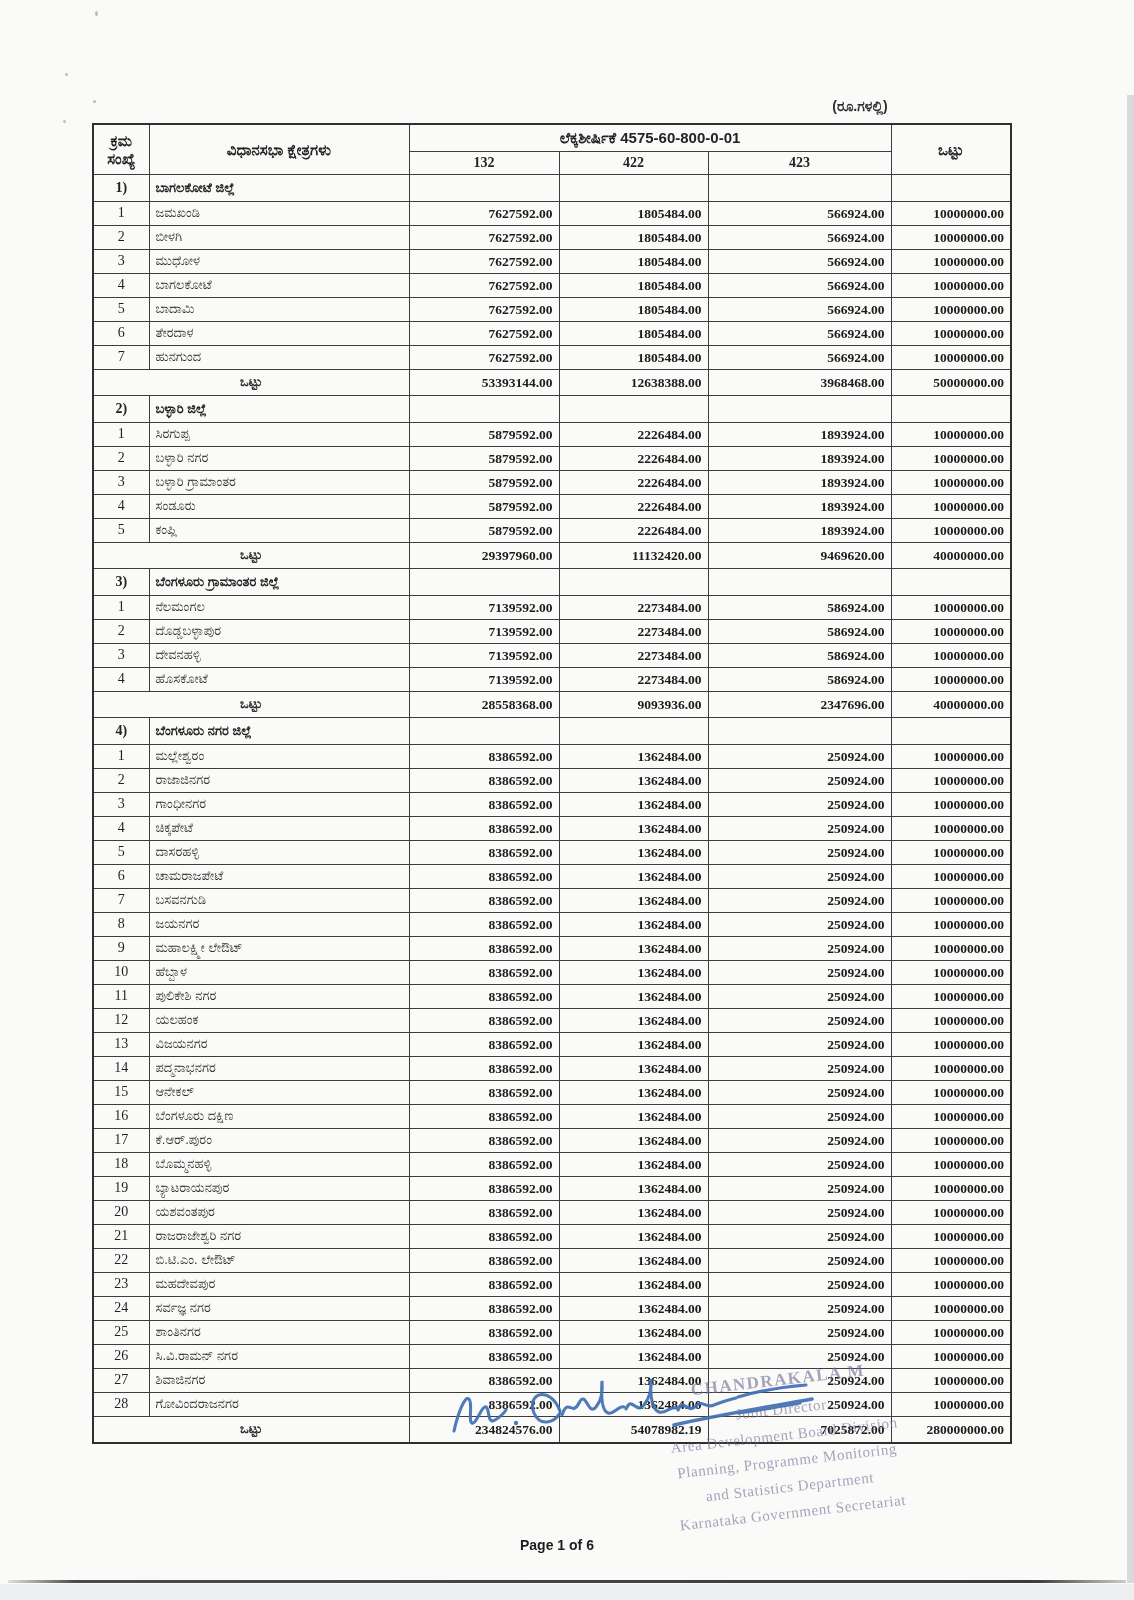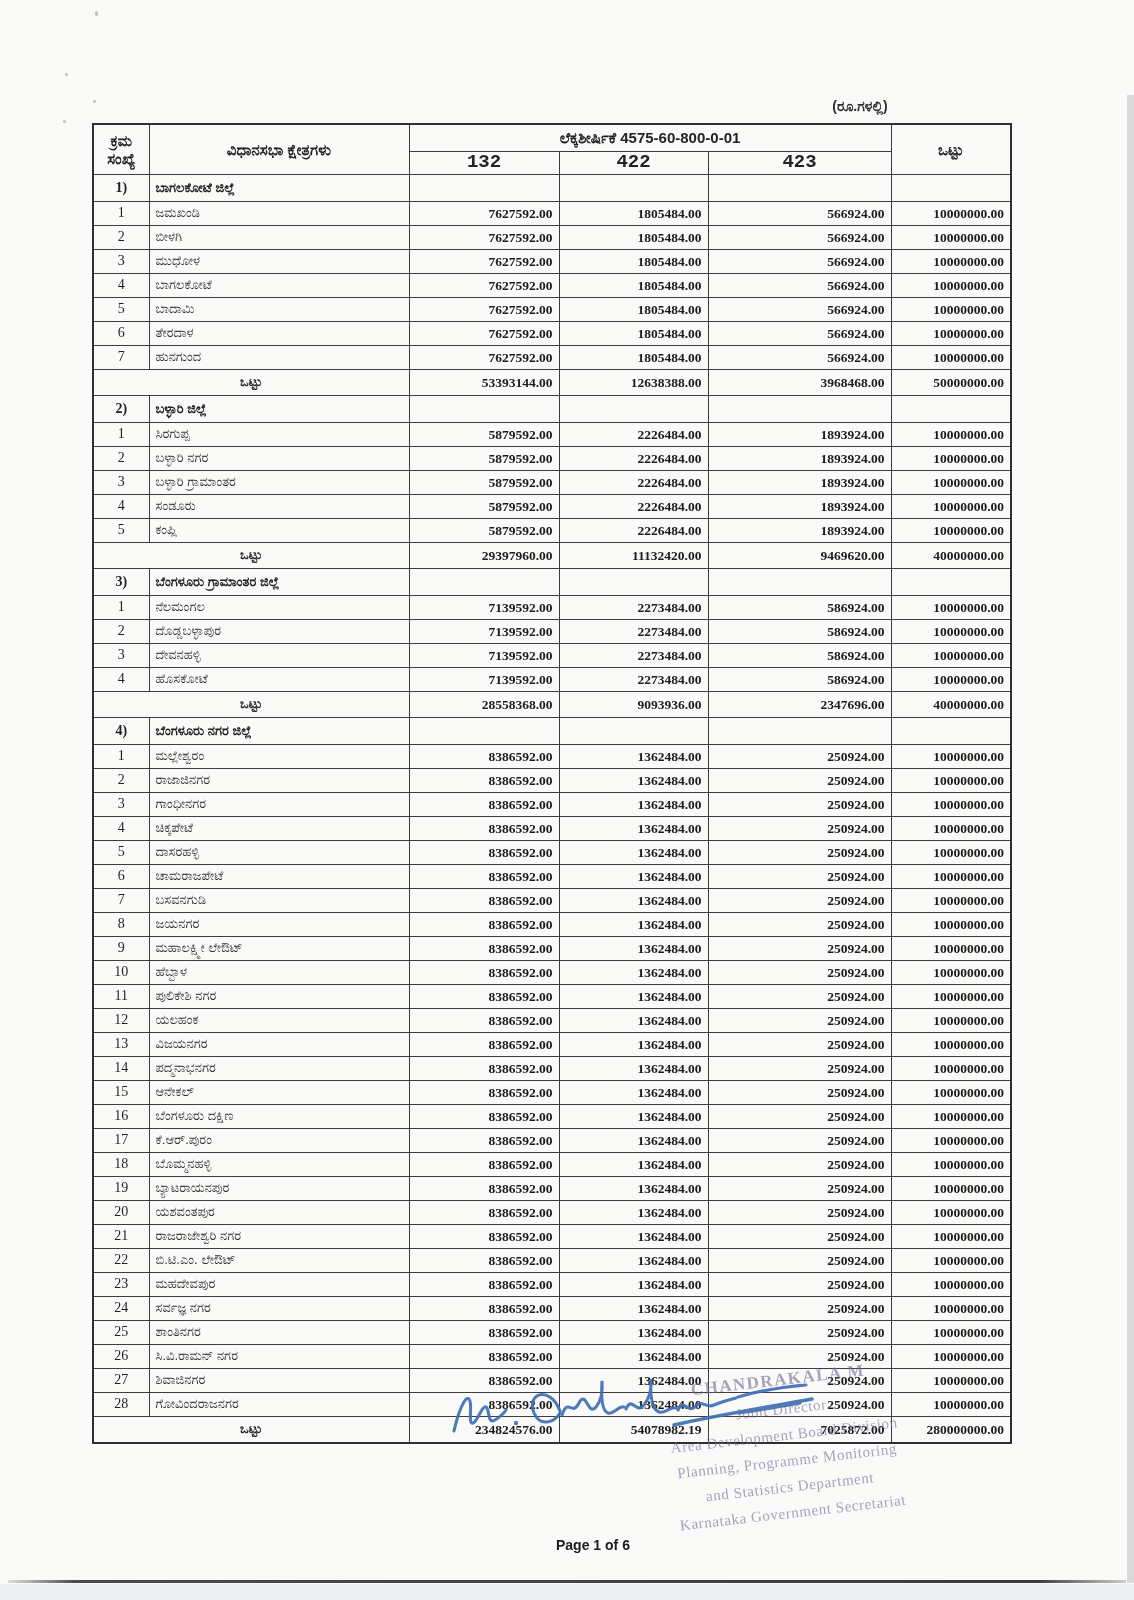--- a/index.html
+++ b/index.html
@@ -21,21 +21,21 @@
     position:absolute;left:92px;top:123px;width:918px;
     border-collapse:collapse;table-layout:fixed;
   }
   table.alloc th,table.alloc td{
     border:1.6px solid #3d3d3d;padding:0 6px;overflow:hidden;
     white-space:nowrap;line-height:1.15;
   }
   table.alloc thead th{white-space:normal;}
   table.alloc{border:2px solid #2f2f2f;}
   th{font-weight:700;font-size:15px;color:#232323;text-align:center;vertical-align:middle;}
-  .h-sub th{font-family:Liberation Mono, monospace;font-size:19px;height:22px;}
+  .h-sub th{font-family:Liberation Serif, serif;font-size:14px;height:22px;}
   tr.h-main th{height:26px;}
   td{height:23px;font-size:13px;vertical-align:middle;}
   td.sl{text-align:center;font-family:"Liberation Serif",serif;font-size:14px;color:#1f1f1f;}
   td.name{text-align:left;color:#333;margin-left:8px;}
   td.num{
     text-align:right;font-family:"Liberation Serif",serif;
     font-weight:700;font-size:13.5px;color:#1c1c1c;
   }
   tr.row-district td{height:26px;}
   tr.row-district td.name,tr.row-district td.sl{font-weight:700;color:#222;}
@@ -46,21 +46,21 @@
   }
   .stamp{
     position:absolute;left:588px;top:1392px;width:380px;
     transform:rotate(-6.5deg);transform-origin:left top;
     text-align:center;color:rgba(112,110,152,0.62);
     font-family:"Liberation Serif",serif;pointer-events:none;
   }
   .stamp .l0{font-size:17px;font-weight:700;letter-spacing:1.5px;margin-bottom:6px;}
   .stamp .ln{font-size:15px;letter-spacing:.6px;line-height:26px;}
   .pageno{
-    position:absolute;left:556px;top:1537px;font-size:14px;font-weight:700;color:#1d1d1d;
+    position:absolute;left:520px;top:1537px;font-size:14px;font-weight:700;color:#1d1d1d;
   }
   .bottom-line{
     position:absolute;left:8px;top:1580px;width:1118px;height:3px;
     background:linear-gradient(to right,rgba(70,70,70,.15),#4b4b4b 6%,#3c3c3c 92%,rgba(70,70,70,.25));
   }
   .bottom-band{
     position:absolute;left:0;top:1584px;width:1134px;height:16px;background:#eceef0;
   }
   .right-band{
     position:absolute;right:0;top:95px;width:7px;height:1488px;background:#d8dadc;

